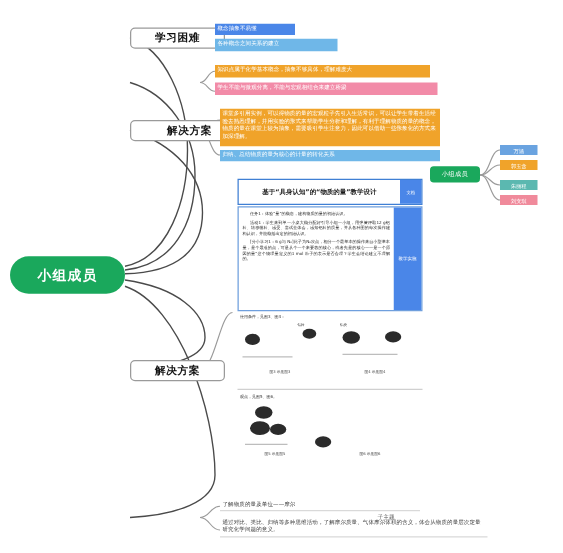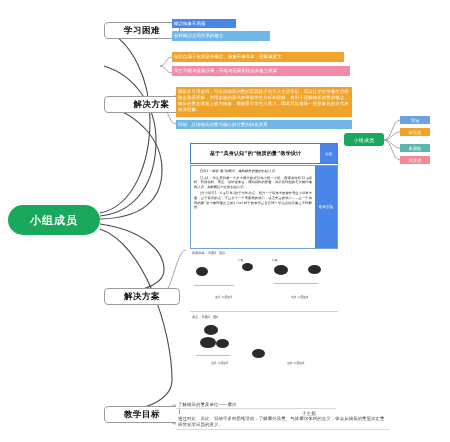--- a/index.html
+++ b/index.html
@@ -121,23 +121,20 @@
   <div class="node branch" style="left:104px;top:96px;padding-left:19px;">
     <span>解决方案</span>
   </div>
   <div class="node leaf orange" style="left:176px;top:87px;width:176px;height:30px;">课堂多引用实例，可以得物质的量的宏观粒子先引入生活常识，可以让学生带着生活经验去熟悉理解，并用实验的形式来帮助学生分析和理解，有利于理解物质的量的概念，物质的量在课堂上较为抽象，需要吸引学生注意力，因此可以借助一些形象化的方式来加深理解。</div>
   <div class="node leaf light-blue" style="left:176px;top:120px;width:176px;height:9px;">归纳、总结物质的量为核心的计量的转化关系</div>
 
   <div class="node branch" style="left:104px;top:288px;">
     <span>解决方案</span>
   </div>
 
-  <div class="node branch" style="left:104px;top:406px;">
-    <span>教学目标</span>
-  </div>
   <div class="node leaf plain" style="left:176px;top:400px;width:160px;height:9px;">了解物质的量及单位——摩尔</div>
   <div class="node leaf plain" style="left:176px;top:414px;width:214px;height:16px;">通过对比、类比、归纳等多种思维活动，了解摩尔质量、气体摩尔体积的含义，体会从物质的量层次定量研究化学问题的意义。</div>
 
   <div class="node group-node" style="left:344px;top:133px;">
     <span>小组成员</span>
   </div>
   <div class="node chip c1" style="left:400px;top:116px;">万涵</div>
   <div class="node chip c2" style="left:400px;top:128px;">郭玉含</div>
   <div class="node chip c3" style="left:400px;top:144px;">朱丽程</div>
   <div class="node chip c4" style="left:400px;top:156px;">刘文琪</div>

